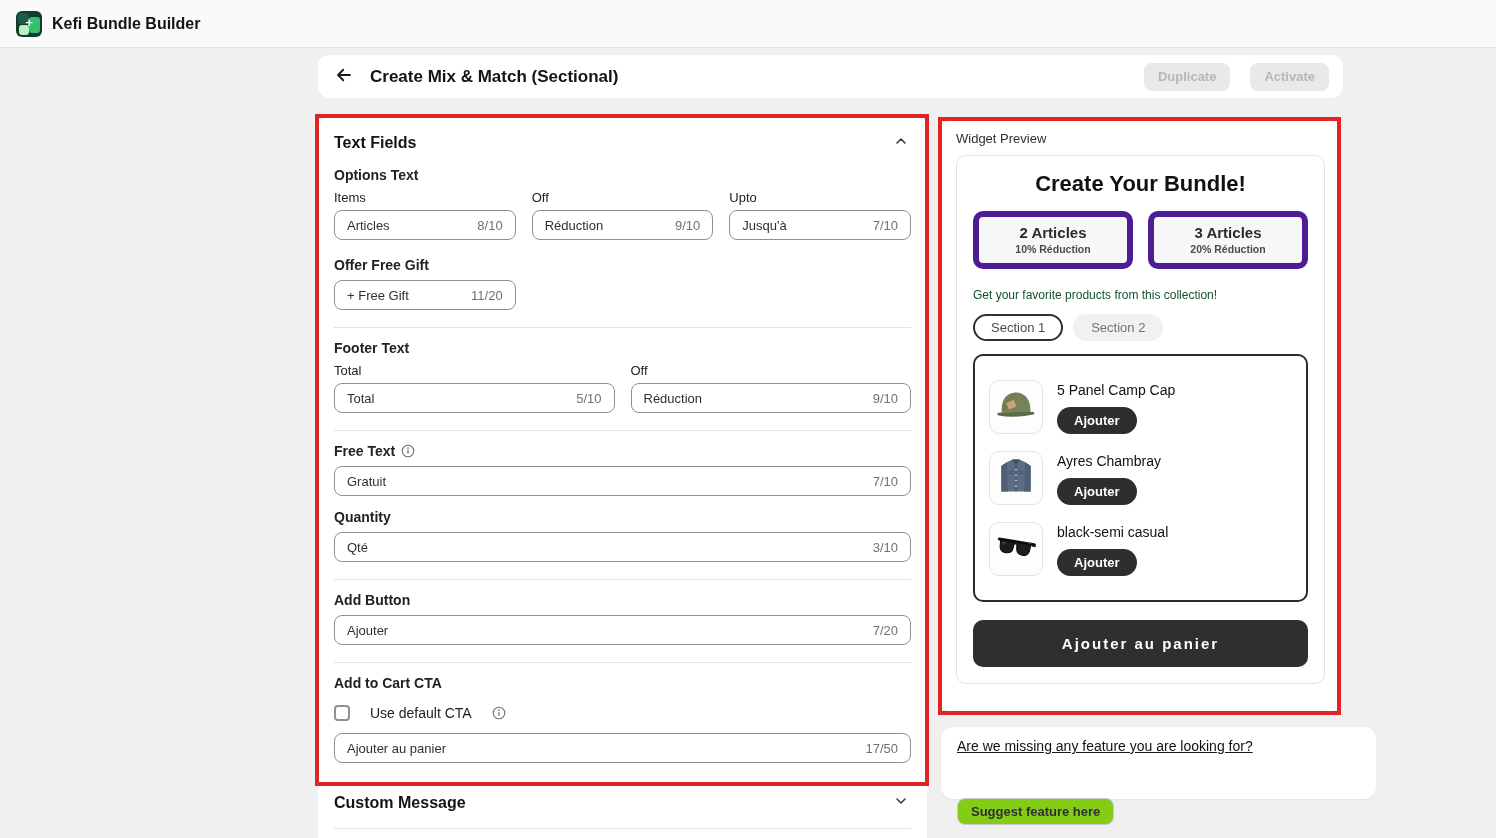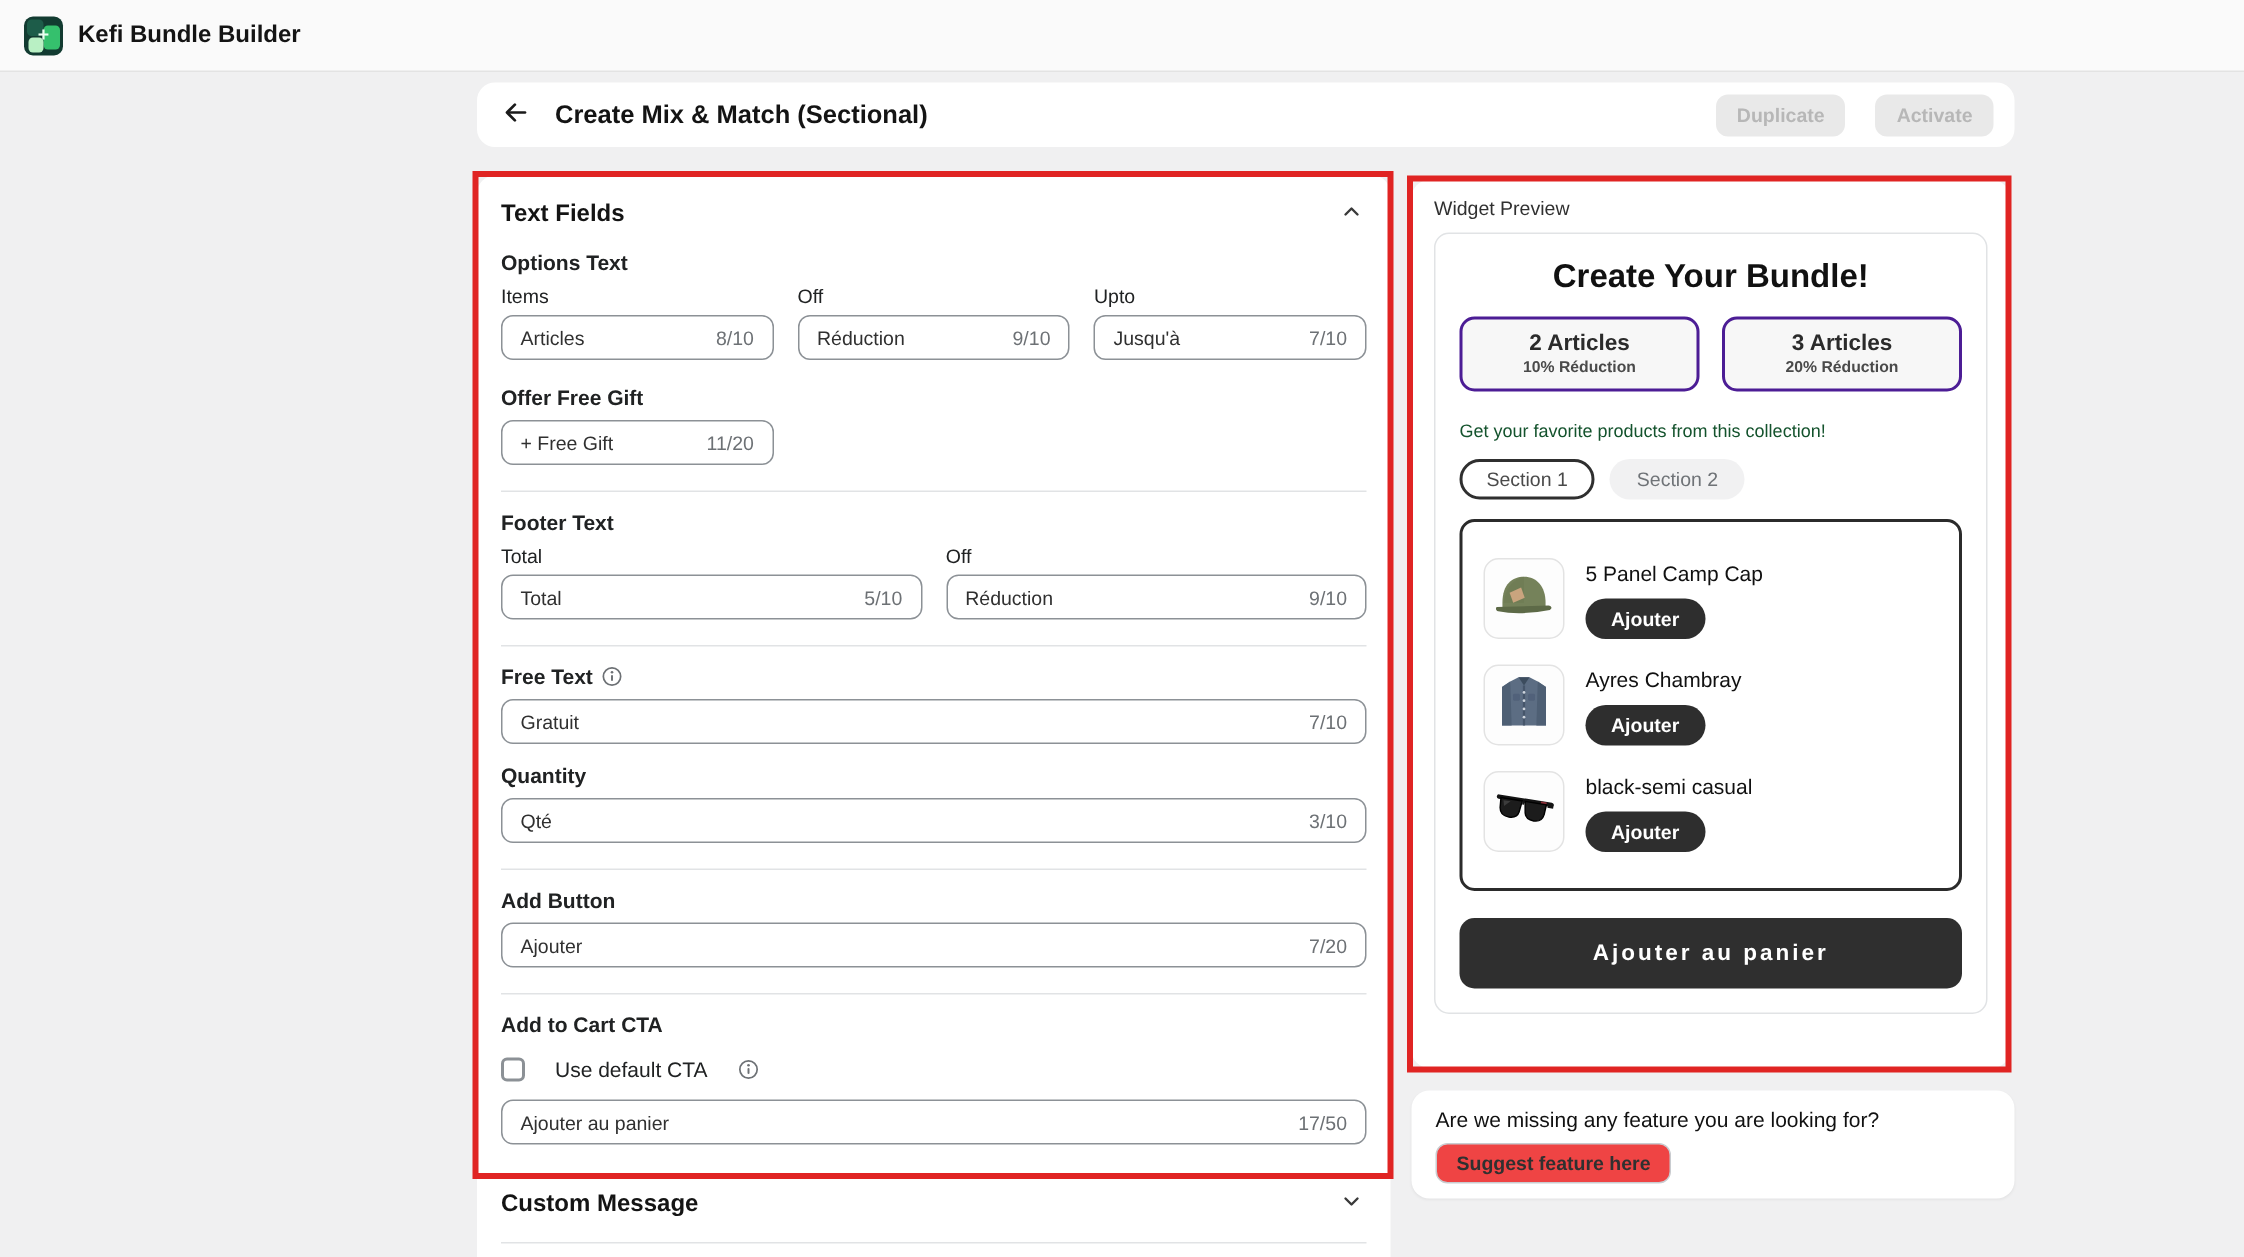--- a/index.html
+++ b/index.html
@@ -71,21 +71,21 @@
 
   .custom-msg-row { margin-top: 28px; padding-bottom: 14px; border-bottom: 1px solid #e1e3e5;
     display: flex; align-items: center; justify-content: space-between; }
 
   
   .right-card { left: 941px; top: 72px; width: 399px; height: 592px; padding: 11px 15px; }
   .wp-label { font-size: 13px; color: #303030; margin-bottom: 9px; }
   .preview-card { border: 1px solid #e1e3e5; border-radius: 10px; padding: 13px 16px 16px; background: #fff; }
   .wp-title { text-align: center; font-size: 22px; font-weight: bold; color: #111; margin: 2px 0 14px; }
   .opt-row { display: grid; grid-template-columns: 1fr 1fr; gap: 15px; }
-  .opt-card { background: #f7f7f7; border: 2px solid #4c1d95; border-radius: 10px;
+  .opt-card { background: #f7f7f7; border: 6px solid #4c1d95; border-radius: 10px;
     padding: 7px 4px 8px; text-align: center; cursor: pointer; }
   .opt-title { font-size: 15px; font-weight: bold; color: #2b2b2b; }
   .opt-sub { font-size: 10.5px; font-weight: bold; color: #4a4a4a; margin-top: 2px; }
   .wp-sub { font-size: 12px; color: #14532d; margin: 19px 0 12px; }
   .tab-row { display: flex; gap: 10px; }
   .tab-pill { font-size: 13px; border-radius: 16px; padding: 6px 18px; cursor: pointer; border: none; font-family: inherit; }
   .tab-active { background: #fff; border: 2px solid #2f2f2f; color: #4a4a4a; padding: 4px 16px; }
   .tab-inactive { background: #f1f1f2; color: #6f7377; }
   .products-card { margin-top: 13px; border: 2px solid #2b2b2b; border-radius: 10px; padding: 24px 14px; }
   .prod-row { display: flex; gap: 14px; align-items: flex-start; }
@@ -93,25 +93,25 @@
   .prod-img { width: 54px; height: 54px; border: 1px solid #e3e3e3; border-radius: 10px;
     background: #fdfdfd; display: flex; align-items: center; justify-content: center; overflow: hidden; }
   .prod-title { font-size: 14px; color: #111; margin: 2px 0 9px; }
   .add-pill { background: #2e2e2e; color: #fff; font-size: 13px; font-weight: bold;
     border: none; border-radius: 14px; padding: 6px 17px; cursor: pointer; font-family: inherit; }
   .cart-cta { margin-top: 18px; height: 47px; width: 100%; background: #2f2f2f; color: #fff;
     font-size: 15px; font-weight: bold; letter-spacing: 2px; border: none; border-radius: 10px;
     cursor: pointer; font-family: inherit; }
 
   
-  .feedback-card { left: 941px; top: 679px; width: 402px; height: 72px; padding: 11px 16px;
-    box-shadow: 0 1px 2px rgba(0,0,0,0.05); }
+  .feedback-card { left: 941px; top: 679px; width: 435px; height: 72px; padding: 11px 16px;
+    box-shadow: 0 1px 2px rgba(0,0,0,0.05); text-decoration: underline; }
   .fb-q { font-size: 14px; color: #111; margin-bottom: 8px; }
-  .fb-btn { background: #ef4444; border: 1px solid #c9ccd0; border-radius: 8px; padding: 5px 13px;
-    font-size: 13px; font-weight: bold; color: #303030; cursor: pointer; font-family: inherit; }
+  .fb-btn { background: #84cc16; border: 1px solid #c9ccd0; border-radius: 8px; padding: 5px 13px;
+    font-size: 13px; font-weight: bold; color: #303030; cursor: pointer; font-family: inherit; margin-top: 36px; }
 
   
   .annot { position: absolute; border: 4px solid #e02423; pointer-events: none; z-index: 50; }
   .annot-left { left: 315px; top: 66px; width: 614px; height: 672px; }
   .annot-right { left: 938px; top: 69px; width: 403px; height: 598px; }
 </style>
 </head>
 <body>
 
 <div class="topbar">

